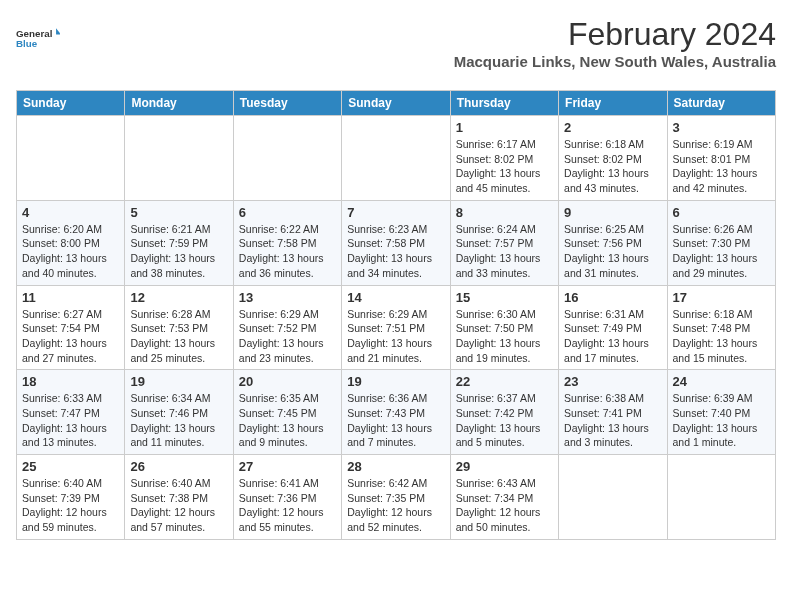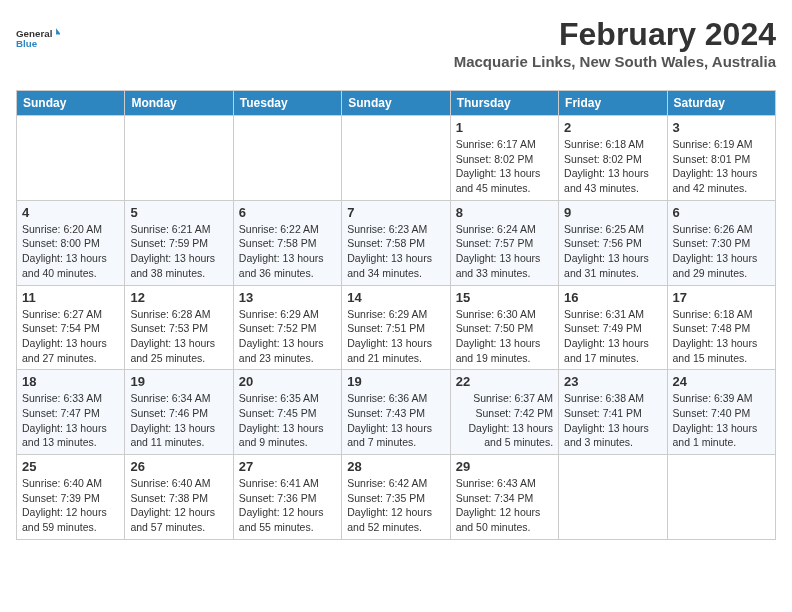--- a/index.html
+++ b/index.html
@@ -22,21 +22,21 @@
       gap: 4px;
       font-size: 18px;
       font-weight: bold;
       color: #1a5276;
     }
     .title-section {
       text-align: right;
     }
     .month-title {
       font-size: 32px;
-      font-weight: bold;
+      font-weight: normal;
       color: #333;
     }
     .location-title {
       font-size: 15px;
       color: #555;
       font-weight: bold;
       text-align: right;
     }
     .calendar {
       width: 100%;
@@ -264,21 +264,21 @@
         </td>
         <td>
           <span class="day-number">19</span>
           <div class="day-info" style="white-space: pre-line;">Sunrise: 6:36 AM
 Sunset: 7:43 PM
 Daylight: 13 hours
 and 7 minutes.</div>
         </td>
         <td>
           <span class="day-number">22</span>
-          <div class="day-info" style="white-space: pre-line; text-align: right;">Sunrise: 6:37 AM
+          <div class="day-info" style="white-space: pre-line;">Sunrise: 6:37 AM
 Sunset: 7:42 PM
 Daylight: 13 hours
 and 5 minutes.</div>
         </td>
         <td>
           <span class="day-number">23</span>
           <div class="day-info" style="white-space: pre-line;">Sunrise: 6:38 AM
 Sunset: 7:41 PM
 Daylight: 13 hours
 and 3 minutes.</div>

